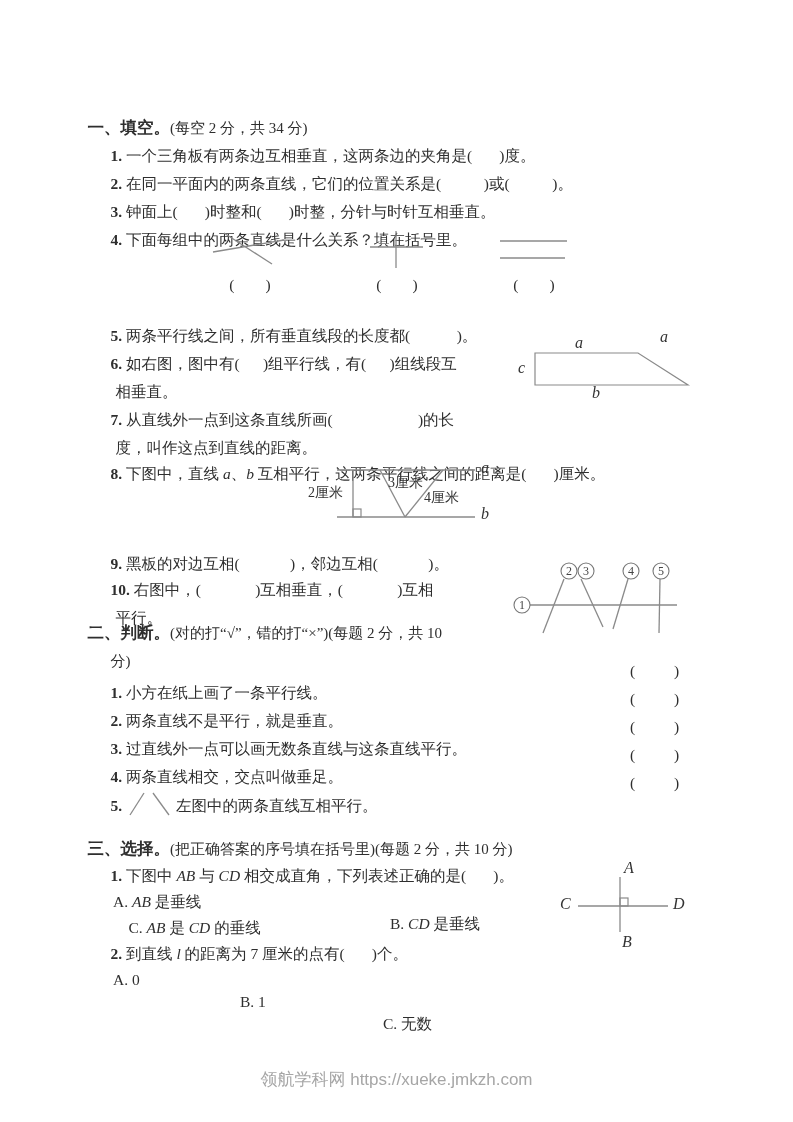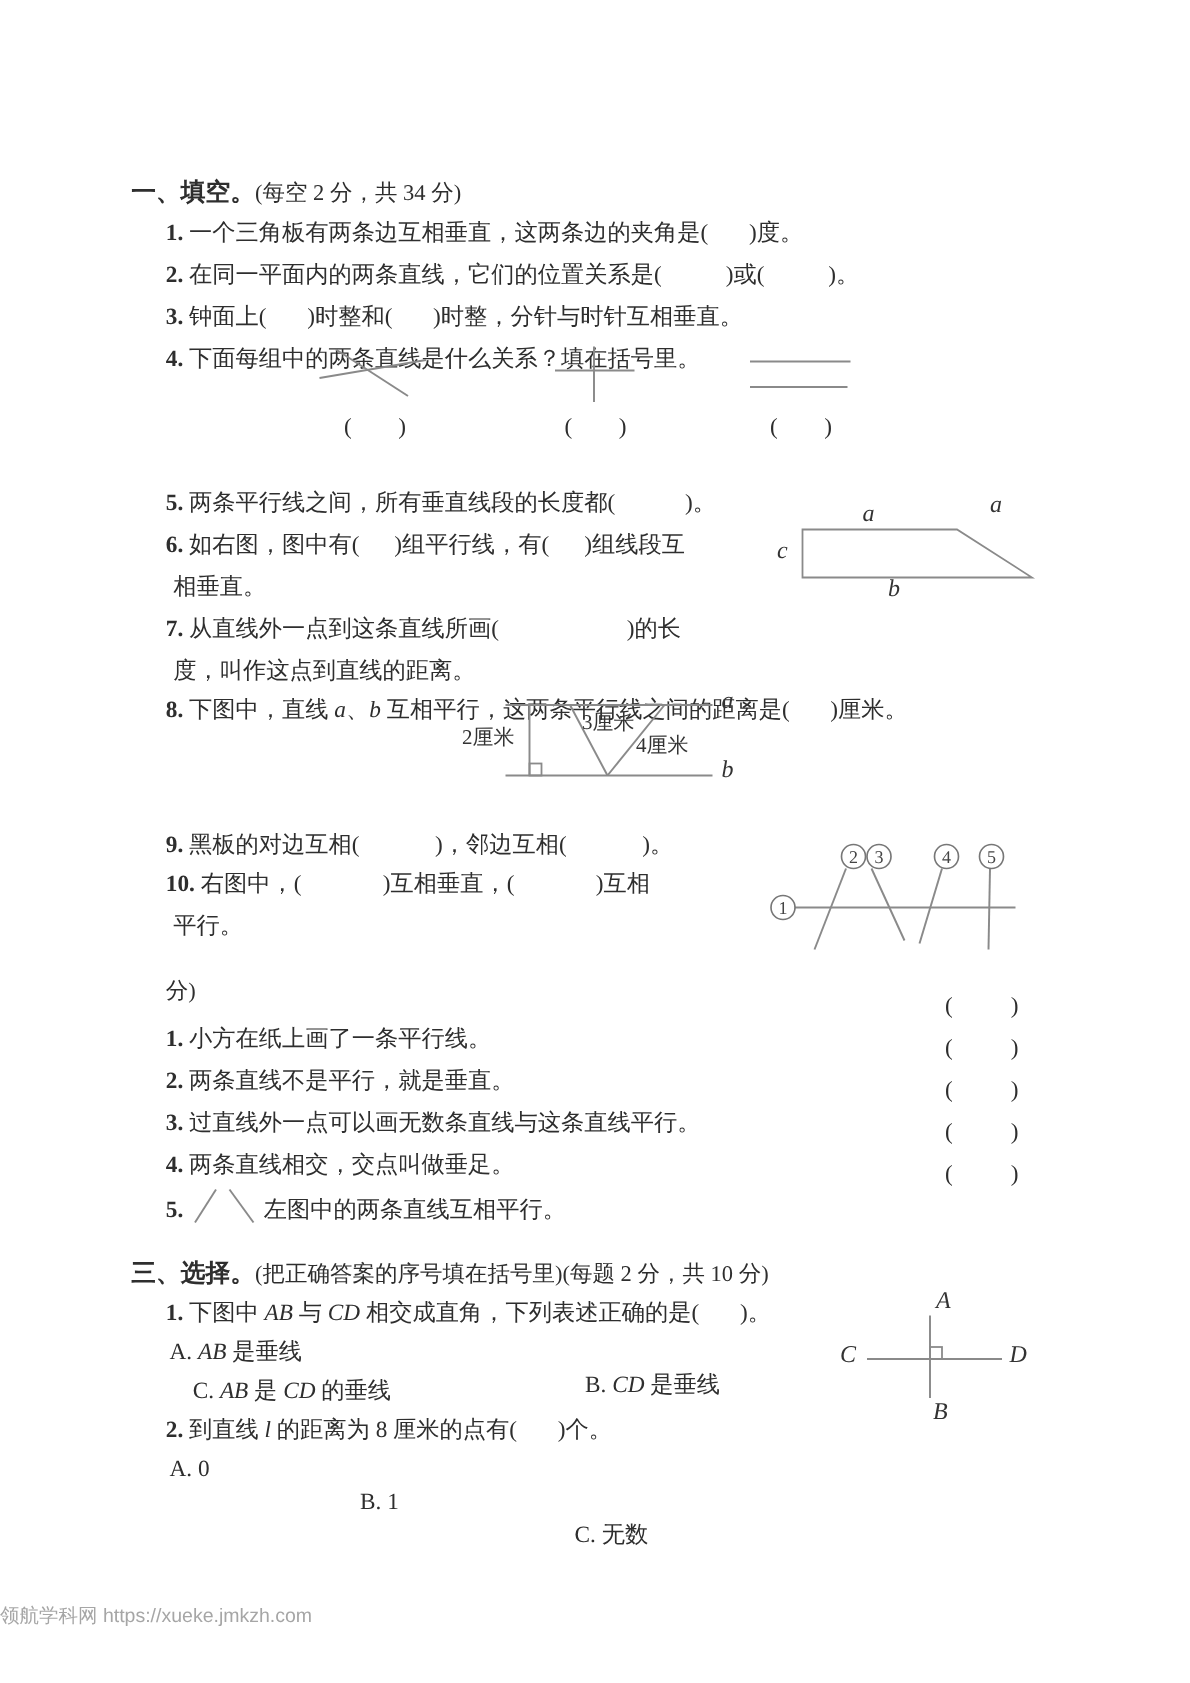--- a/index.html
+++ b/index.html
@@ -15,22 +15,22 @@
   .fig{position:absolute}
   .fig > svg{position:absolute;left:0;top:0}
   svg line{stroke:#8a8a8a;stroke-width:1.3}
   svg polygon,svg rect{stroke:#8a8a8a;fill:none;stroke-width:1.2}
   svg circle{stroke:#777;fill:#fff;stroke-width:1.1}
   .cnum{font-size:12px;fill:#444;font-family:"Liberation Serif",serif}
   .flb{position:absolute;font-style:italic;font-size:16px;color:#333;line-height:16px}
   .fcm{position:absolute;font-size:14px;color:#333;line-height:15px}
   .paren{position:absolute;text-align:center;white-space:pre}
   .opt{position:absolute;white-space:pre}
-  .footer{position:absolute;left:0;width:793px;text-align:left;
-          font-family:"Liberation Sans","DejaVu Sans",sans-serif;font-size:13px;color:#a6a6a6}
+  .footer{position:absolute;left:0;width:793px;text-align:center;
+          font-family:"Liberation Sans","DejaVu Sans",sans-serif;font-size:17px;color:#a6a6a6}
 </style>
 </head>
 <body>
 
 <div class="page">
 
   <div class="row" style="top:95px;left:72px">
     <span class="hd">一、填空。</span><span class="note">(每空 2 分，共 34 分)</span>
   </div>
 
@@ -140,20 +140,23 @@
       <circle cx="126" cy="15" r="8"></circle>
       <circle cx="156" cy="15" r="8"></circle>
       <text class="cnum" x="17" y="53" text-anchor="middle">1</text>
       <text class="cnum" x="64" y="19" text-anchor="middle">2</text>
       <text class="cnum" x="81" y="19" text-anchor="middle">3</text>
       <text class="cnum" x="126" y="19" text-anchor="middle">4</text>
       <text class="cnum" x="156" y="19" text-anchor="middle">5</text>
     </svg>
   </div>
 
+  <div class="row" style="top:600px;left:72px">
+    <span class="hd">二、判断。</span><span class="note">(对的打“√”，错的打“×”)(每题 2 分，共 10</span>
+  </div>
   <div class="row" style="top:628px;left:95px">
     <span class="note">分)</span>
   </div>
 
   <div class="row" style="top:660px;left:95px">
     <span class="num">1.</span><span> 小方在纸上画了一条平行线。</span>
   </div>
   <div class="row" style="top:660px;left:630px">(          )</div>
 
   <div class="row" style="top:688px;left:95px">
@@ -202,21 +205,21 @@
       <line x1="22" y1="48" x2="112" y2="48"></line>
       <rect x="64" y="40" width="8" height="8"></rect>
     </svg>
     <span class="flb" style="left:68px;top:2px">A</span>
     <span class="flb" style="left:66px;top:76px">B</span>
     <span class="flb" style="left:4px;top:38px">C</span>
     <span class="flb" style="left:117px;top:38px">D</span>
   </div>
 
   <div class="row" style="top:921px;left:95px">
-    <span class="num">2.</span><span> 到直线 </span><span class="it">l</span><span> 的距离为 8 厘米的点有(       )个。</span>
+    <span class="num">2.</span><span> 到直线 </span><span class="it">l</span><span> 的距离为 7 厘米的点有(       )个。</span>
   </div>
 
   <div class="row" style="top:947px;left:0;width:662px">
     <span class="opt" style="left:113px">A. 0</span>
     <span class="opt" style="left:240px">B. 1</span>
     <span class="opt" style="left:383px">C. 无数</span>
   </div>
 
   <div class="footer" style="top:1068px">
     <span>领航学科网 https://xueke.jmkzh.com</span>

